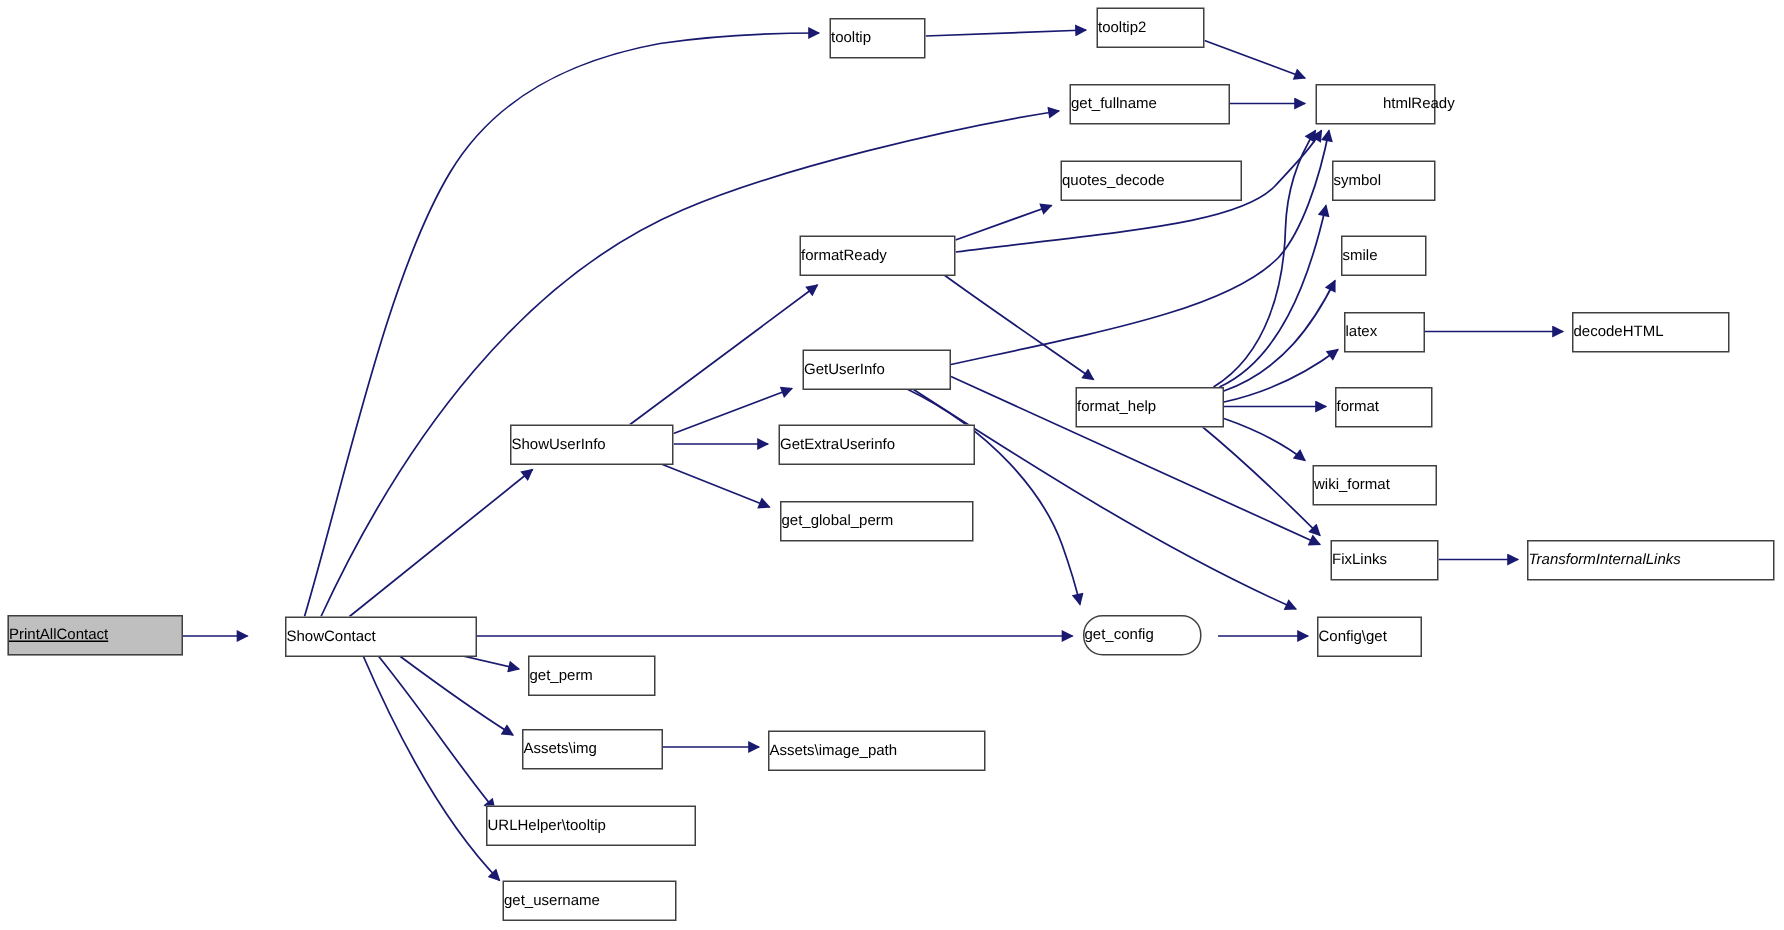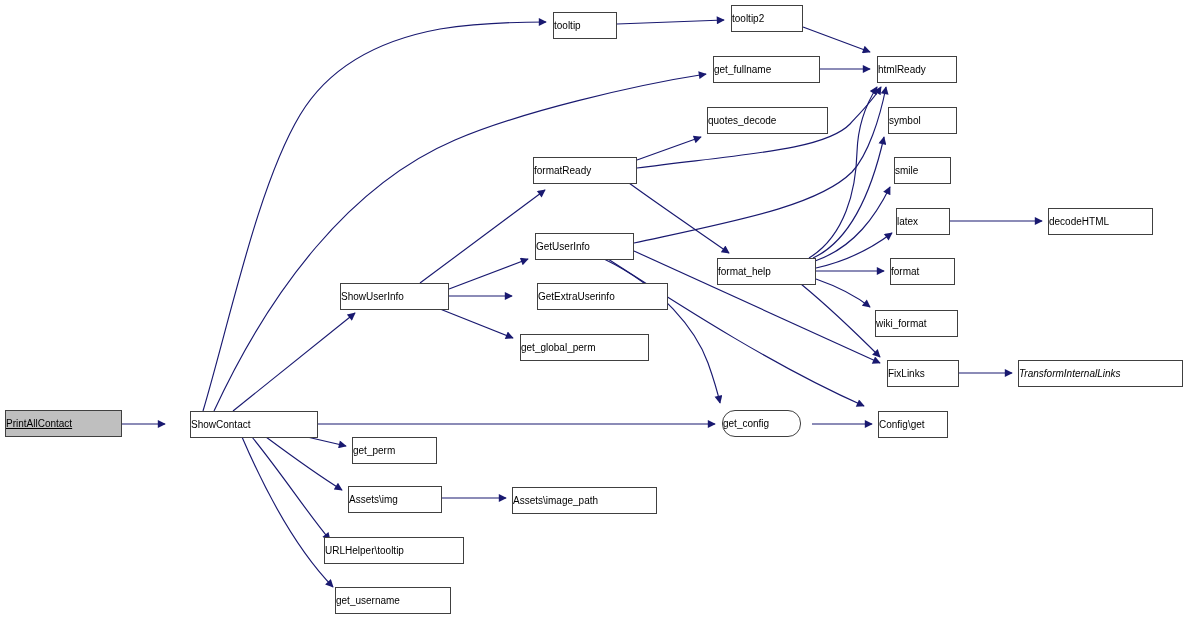--- a/index.html
+++ b/index.html
@@ -81,32 +81,32 @@
     <path class="edge" marker-end="url(#arw)" d="M959,373 H1012"></path>
     <path class="edge" marker-end="url(#arw)" d="M812,424 H872"></path>
     <path class="edge" marker-end="url(#arw)" d="M442,498 H506"></path>
   </svg>
 
   <div class="node hl" style="left:5px;   top:410px; width:117px;text-decoration:underline;">PrintAllContact</div>
   <div class="node" style="left:171px; top:411px; width:128px;margin-left:19px;">ShowContact</div>
   <div class="node" style="left:553px; top:12px;  width:64px;">tooltip</div>
   <div class="node" style="left:731px; top:5px;   width:72px;">tooltip2</div>
   <div class="node" style="left:713px; top:56px;  width:107px;">get_fullname</div>
-  <div class="node" style="left:877px; top:56px;  width:80px;">htmlReady</div>
+  <div class="node" style="left:877px; top:56px;  width:80px;padding-left:44px;">htmlReady</div>
   <div class="node" style="left:707px; top:107px; width:121px;">quotes_decode</div>
   <div class="node" style="left:888px; top:107px; width:69px;">symbol</div>
   <div class="node" style="left:533px; top:157px; width:104px;">formatReady</div>
   <div class="node" style="left:894px; top:157px; width:57px;">smile</div>
   <div class="node" style="left:896px; top:208px; width:54px;">latex</div>
   <div class="node" style="left:1048px;top:208px; width:105px;">decodeHTML</div>
   <div class="node" style="left:535px; top:233px; width:99px;">GetUserInfo</div>
   <div class="node" style="left:717px; top:258px; width:99px;">format_help</div>
   <div class="node" style="left:890px; top:258px; width:65px;">format</div>
   <div class="node" style="left:340px; top:283px; width:109px;">ShowUserInfo</div>
-  <div class="node" style="left:519px; top:283px; width:131px;margin-left:18px;">GetExtraUserinfo</div>
+  <div class="node" style="left:519px; top:283px; width:131px;">GetExtraUserinfo</div>
   <div class="node" style="left:875px; top:310px; width:83px;">wiki_format</div>
   <div class="node" style="left:520px; top:334px; width:129px;">get_global_perm</div>
   <div class="node" style="left:887px; top:360px; width:72px;">FixLinks</div>
   <div class="node" style="left:1018px;top:360px; width:165px;font-style:italic;">TransformInternalLinks</div>
   <div class="node" style="left:722px; top:410px; width:79px;border-radius:13px;">get_config</div>
   <div class="node" style="left:878px; top:411px; width:70px;">Config\get</div>
   <div class="node" style="left:352px; top:437px; width:85px;">get_perm</div>
   <div class="node" style="left:348px; top:486px; width:94px;">Assets\img</div>
   <div class="node" style="left:512px; top:487px; width:145px;">Assets\image_path</div>
   <div class="node" style="left:324px; top:537px; width:140px;">URLHelper\tooltip</div>

